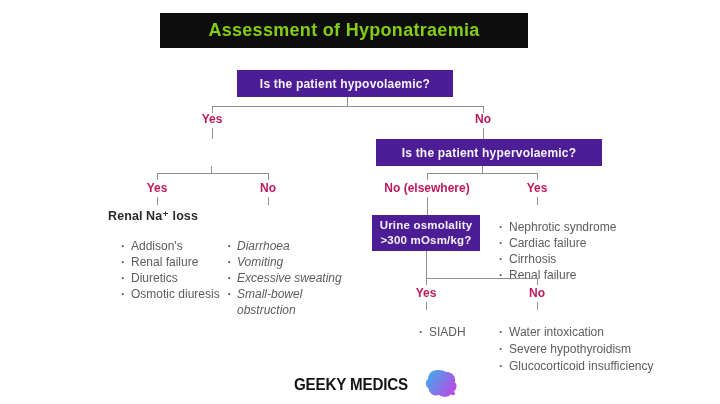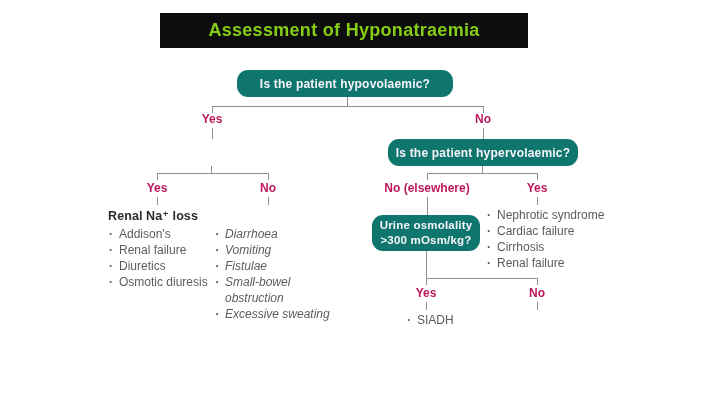--- a/index.html
+++ b/index.html
@@ -6,43 +6,42 @@
   .canvas{
     position:relative;width:720px;height:404px;background:#ffffff;overflow:hidden;
     font-family:"Liberation Sans","DejaVu Sans",sans-serif;
   }
   .title-box{
     position:absolute;left:160px;top:13px;width:368px;height:35px;
     background:#0d0d0d;color:#84cc16;font-size:18px;font-weight:bold;
     text-align:center;line-height:35px;letter-spacing:.3px;
   }
   .qbox{
-    position:absolute;background:#0f766e;color:#f6f4fb;
+    position:absolute;background:#4c1d95;color:#f6f4fb;
     font-size:12px;font-weight:bold;text-align:center;
     display:flex;flex-direction:column;justify-content:center;align-items:center;
     letter-spacing:.2px;
-    border-radius:11px;
   }
   #q1{left:237px;top:70px;width:216px;height:27px;}
   #q2{left:125px;top:139px;width:177px;height:27px;}
-  #q3{left:388px;top:139px;width:190px;height:27px;}
+  #q3{left:376px;top:139px;width:226px;height:27px;}
   #q4{left:372px;top:215px;width:108px;height:36px;line-height:15px;font-size:11.5px;}
   .ln{position:absolute;background:#8f8f8f;}
   .v{width:1px;}
   .h{height:1px;}
   .blabel{
     position:absolute;font-size:12px;font-weight:bold;color:#be185d;
     text-align:center;height:14px;line-height:14px;
   }
   .heading{
     position:absolute;font-size:12.5px;font-weight:bold;color:#2b2b2b;
     letter-spacing:.1px;white-space:nowrap;
   }
   ul.blist{
-    position:absolute;margin:0;padding:0;list-style:none;
+    position:absolute;margin:12px;padding:0;list-style:none;
     font-size:12px;color:#5c5c5c;line-height:16px;
   }
   ul.blist li{position:relative;padding-left:11px;}
   ul.blist li::before{content:"\00B7";position:absolute;left:1px;font-weight:bold;}
   ul.wide li{white-space:nowrap;}
   ul.lh17{line-height:17px;}
   #list-loss{width:118px;font-style:italic;}
   .logo{
     position:absolute;left:294px;top:368px;display:flex;align-items:center;gap:5px;
   }
@@ -84,23 +83,22 @@
   <div class="heading" style="left:108px;top:208px;">Renal Na⁺ loss</div>
   <ul class="blist wide" style="left:108px;top:226px;">
     <li>Addison's</li>
     <li>Renal failure</li>
     <li>Diuretics</li>
     <li>Osmotic diuresis</li>
   </ul>
   <ul class="blist" id="list-loss" style="left:214px;top:226px;">
     <li>Diarrhoea</li>
     <li>Vomiting</li>
-    <li>Fistulae</li>
+    <li>Excessive sweating</li>
     <li>Small-bowel obstruction</li>
-    <li>Excessive sweating</li>
   </ul>
 
   <div class="ln v" style="left:482px;top:166px;height:8px;"></div>
   <div class="ln h" style="left:427px;top:173px;width:110px;"></div>
   <div class="ln v" style="left:427px;top:173px;height:7px;"></div>
   <div class="ln v" style="left:537px;top:173px;height:7px;"></div>
   <div class="blabel" style="left:367px;top:181px;width:120px;">No (elsewhere)</div>
   <div class="blabel" style="left:517px;top:181px;width:40px;">Yes</div>
   <div class="ln v" style="left:427px;top:197px;height:18px;"></div>
   <div class="ln v" style="left:537px;top:197px;height:8px;"></div>
@@ -122,15 +120,32 @@
   <div class="ln v" style="left:426px;top:278px;height:7px;"></div>
   <div class="ln v" style="left:537px;top:278px;height:7px;"></div>
   <div class="blabel" style="left:406px;top:286px;width:40px;">Yes</div>
   <div class="blabel" style="left:517px;top:286px;width:40px;">No</div>
   <div class="ln v" style="left:426px;top:302px;height:8px;"></div>
   <div class="ln v" style="left:537px;top:302px;height:8px;"></div>
 
   <ul class="blist wide lh17" style="left:406px;top:312px;">
     <li>SIADH</li>
   </ul>
+  <ul class="blist wide lh17" style="left:486px;top:312px;">
+    <li>Water intoxication</li>
+    <li>Severe hypothyroidism</li>
+    <li>Glucocorticoid insufficiency</li>
+  </ul>
 
+  <div class="logo">
+    <span class="logo-text">GEEKY MEDICS</span>
+    <svg class="brain" viewBox="0 0 40 36">
+      <defs>
+        <linearGradient id="brainGrad" x1="0" y1="0" x2="1" y2="0.55">
+          <stop offset="0" stop-color="#35b5ea"></stop>
+          <stop offset="1" stop-color="#b44ee6"></stop>
+        </linearGradient>
+      </defs>
+      <path fill="url(#brainGrad)" d="M19 2.5 C12.5 1, 5.5 5, 5.5 12 C2 14.5, 2.2 20.5, 6 23 C6.2 28.5, 12.5 32.5, 18 30.5 C21.5 33.5, 28.5 33, 31 29.5 C33 31.5, 36 31, 36 28.5 C35.3 27.8, 34.6 27.2, 34.4 26.3 C37.8 24, 38.8 19, 35.6 16 C37.6 9.5, 31.6 3.2, 25.4 4.6 C23.6 2.8, 21 2.3, 19 2.5 Z"></path>
+    </svg>
+  </div>
 
 </div>
 
 </body></html>

